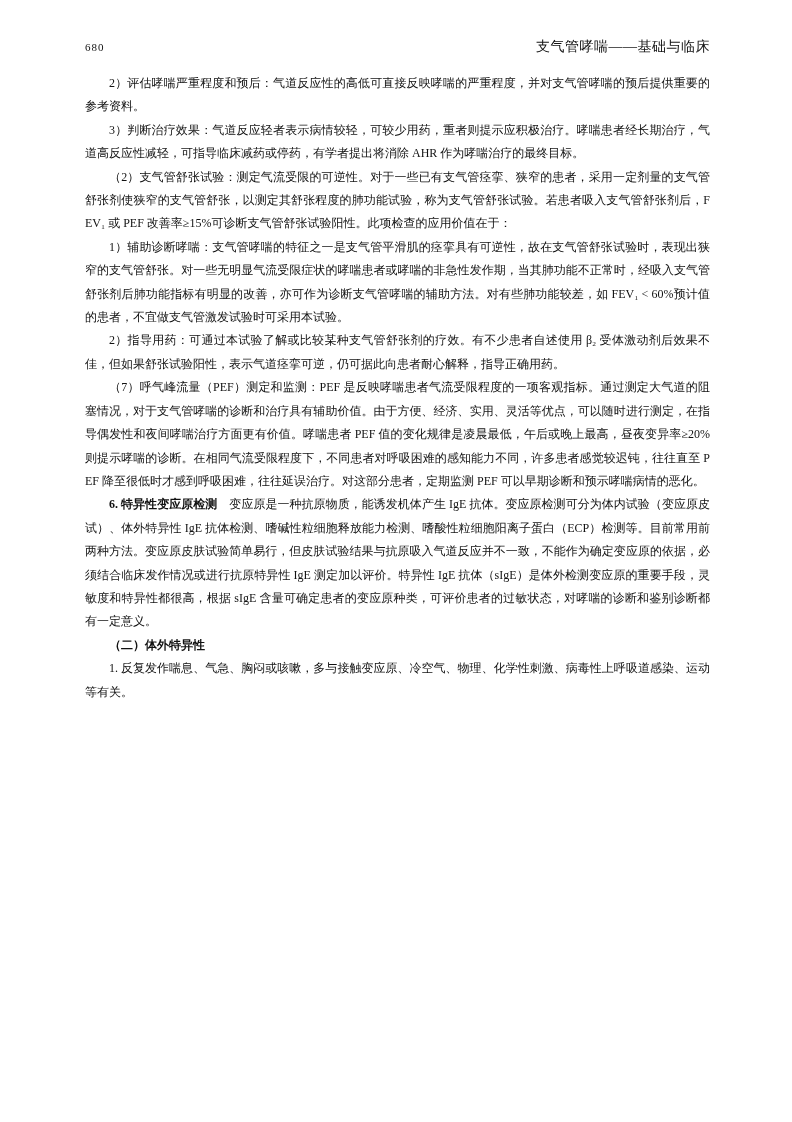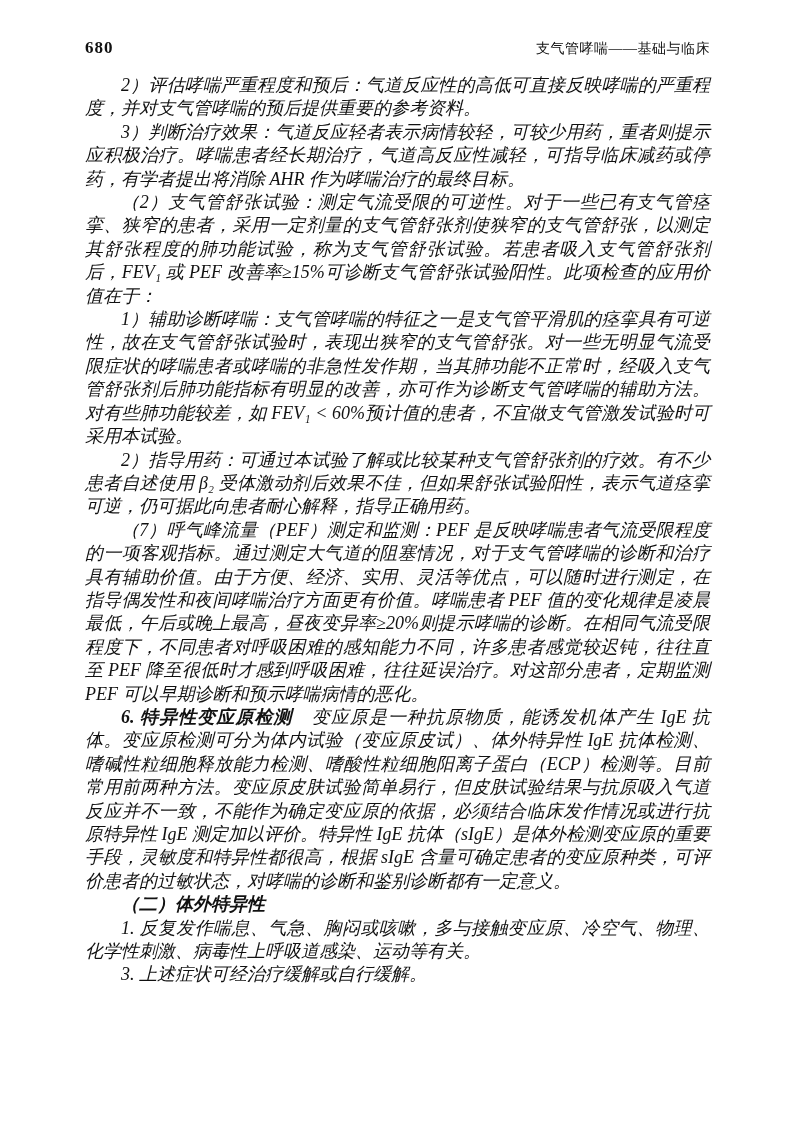--- a/index.html
+++ b/index.html
@@ -18,39 +18,38 @@
     box-sizing: border-box;
     overflow: hidden;
   }
   .page-header {
     display: flex;
     justify-content: space-between;
     align-items: baseline;
     padding: 38px 82px 0 85px;
   }
   .page-number {
-    font-size: 17px;
+    font-size: 11px;
     letter-spacing: 1px;
-    font-weight: bold;
+    font-weight: normal;
   }
   .running-title {
     font-size: 14px;
     letter-spacing: 0.5px;
   }
   .content {
     padding: 16px 82px 0 85px;
     text-align: justify;
   }
   .content p {
     margin: 0;
     text-indent: 2em;
-    font-size: 18px;
+    font-size: 12px;
     line-height: 23.4px;
     word-break: break-all;
-    font-style: italic;
   }
   .lead {
     font-weight: bold;
   }
 </style>
 </head>
 <body>
 
 <div class="page">
 
@@ -62,16 +61,15 @@
   <div class="content">
     <p><span class="lead"></span><span>2）评估哮喘严重程度和预后：气道反应性的高低可直接反映哮喘的严重程度，并对支气管哮喘的预后提供重要的参考资料。</span></p>
     <p><span class="lead"></span><span>3）判断治疗效果：气道反应轻者表示病情较轻，可较少用药，重者则提示应积极治疗。哮喘患者经长期治疗，气道高反应性减轻，可指导临床减药或停药，有学者提出将消除 AHR 作为哮喘治疗的最终目标。</span></p>
     <p><span class="lead"></span><span>（2）支气管舒张试验：测定气流受限的可逆性。对于一些已有支气管痉挛、狭窄的患者，采用一定剂量的支气管舒张剂使狭窄的支气管舒张，以测定其舒张程度的肺功能试验，称为支气管舒张试验。若患者吸入支气管舒张剂后，FEV₁ 或 PEF 改善率≥15%可诊断支气管舒张试验阳性。此项检查的应用价值在于：</span></p>
     <p><span class="lead"></span><span>1）辅助诊断哮喘：支气管哮喘的特征之一是支气管平滑肌的痉挛具有可逆性，故在支气管舒张试验时，表现出狭窄的支气管舒张。对一些无明显气流受限症状的哮喘患者或哮喘的非急性发作期，当其肺功能不正常时，经吸入支气管舒张剂后肺功能指标有明显的改善，亦可作为诊断支气管哮喘的辅助方法。对有些肺功能较差，如 FEV₁ &lt; 60%预计值的患者，不宜做支气管激发试验时可采用本试验。</span></p>
     <p><span class="lead"></span><span>2）指导用药：可通过本试验了解或比较某种支气管舒张剂的疗效。有不少患者自述使用 β₂ 受体激动剂后效果不佳，但如果舒张试验阳性，表示气道痉挛可逆，仍可据此向患者耐心解释，指导正确用药。</span></p>
     <p><span class="lead"></span><span>（7）呼气峰流量（PEF）测定和监测：PEF 是反映哮喘患者气流受限程度的一项客观指标。通过测定大气道的阻塞情况，对于支气管哮喘的诊断和治疗具有辅助价值。由于方便、经济、实用、灵活等优点，可以随时进行测定，在指导偶发性和夜间哮喘治疗方面更有价值。哮喘患者 PEF 值的变化规律是凌晨最低，午后或晚上最高，昼夜变异率≥20%则提示哮喘的诊断。在相同气流受限程度下，不同患者对呼吸困难的感知能力不同，许多患者感觉较迟钝，往往直至 PEF 降至很低时才感到呼吸困难，往往延误治疗。对这部分患者，定期监测 PEF 可以早期诊断和预示哮喘病情的恶化。</span></p>
     <p><span class="lead">6. 特异性变应原检测</span><span>　变应原是一种抗原物质，能诱发机体产生 IgE 抗体。变应原检测可分为体内试验（变应原皮试）、体外特异性 IgE 抗体检测、嗜碱性粒细胞释放能力检测、嗜酸性粒细胞阳离子蛋白（ECP）检测等。目前常用前两种方法。变应原皮肤试验简单易行，但皮肤试验结果与抗原吸入气道反应并不一致，不能作为确定变应原的依据，必须结合临床发作情况或进行抗原特异性 IgE 测定加以评价。特异性 IgE 抗体（sIgE）是体外检测变应原的重要手段，灵敏度和特异性都很高，根据 sIgE 含量可确定患者的变应原种类，可评价患者的过敏状态，对哮喘的诊断和鉴别诊断都有一定意义。</span></p>
     <p><span class="lead">（二）体外特异性</span><span></span></p>
     <p><span class="lead"></span><span>1. 反复发作喘息、气急、胸闷或咳嗽，多与接触变应原、冷空气、物理、化学性刺激、病毒性上呼吸道感染、运动等有关。</span></p>
-    <p><span class="lead"></span><span>3. 上述症状可经治疗缓解或自行缓解。</span></p>
   </div>
 
 </div>
 
 </body></html>

